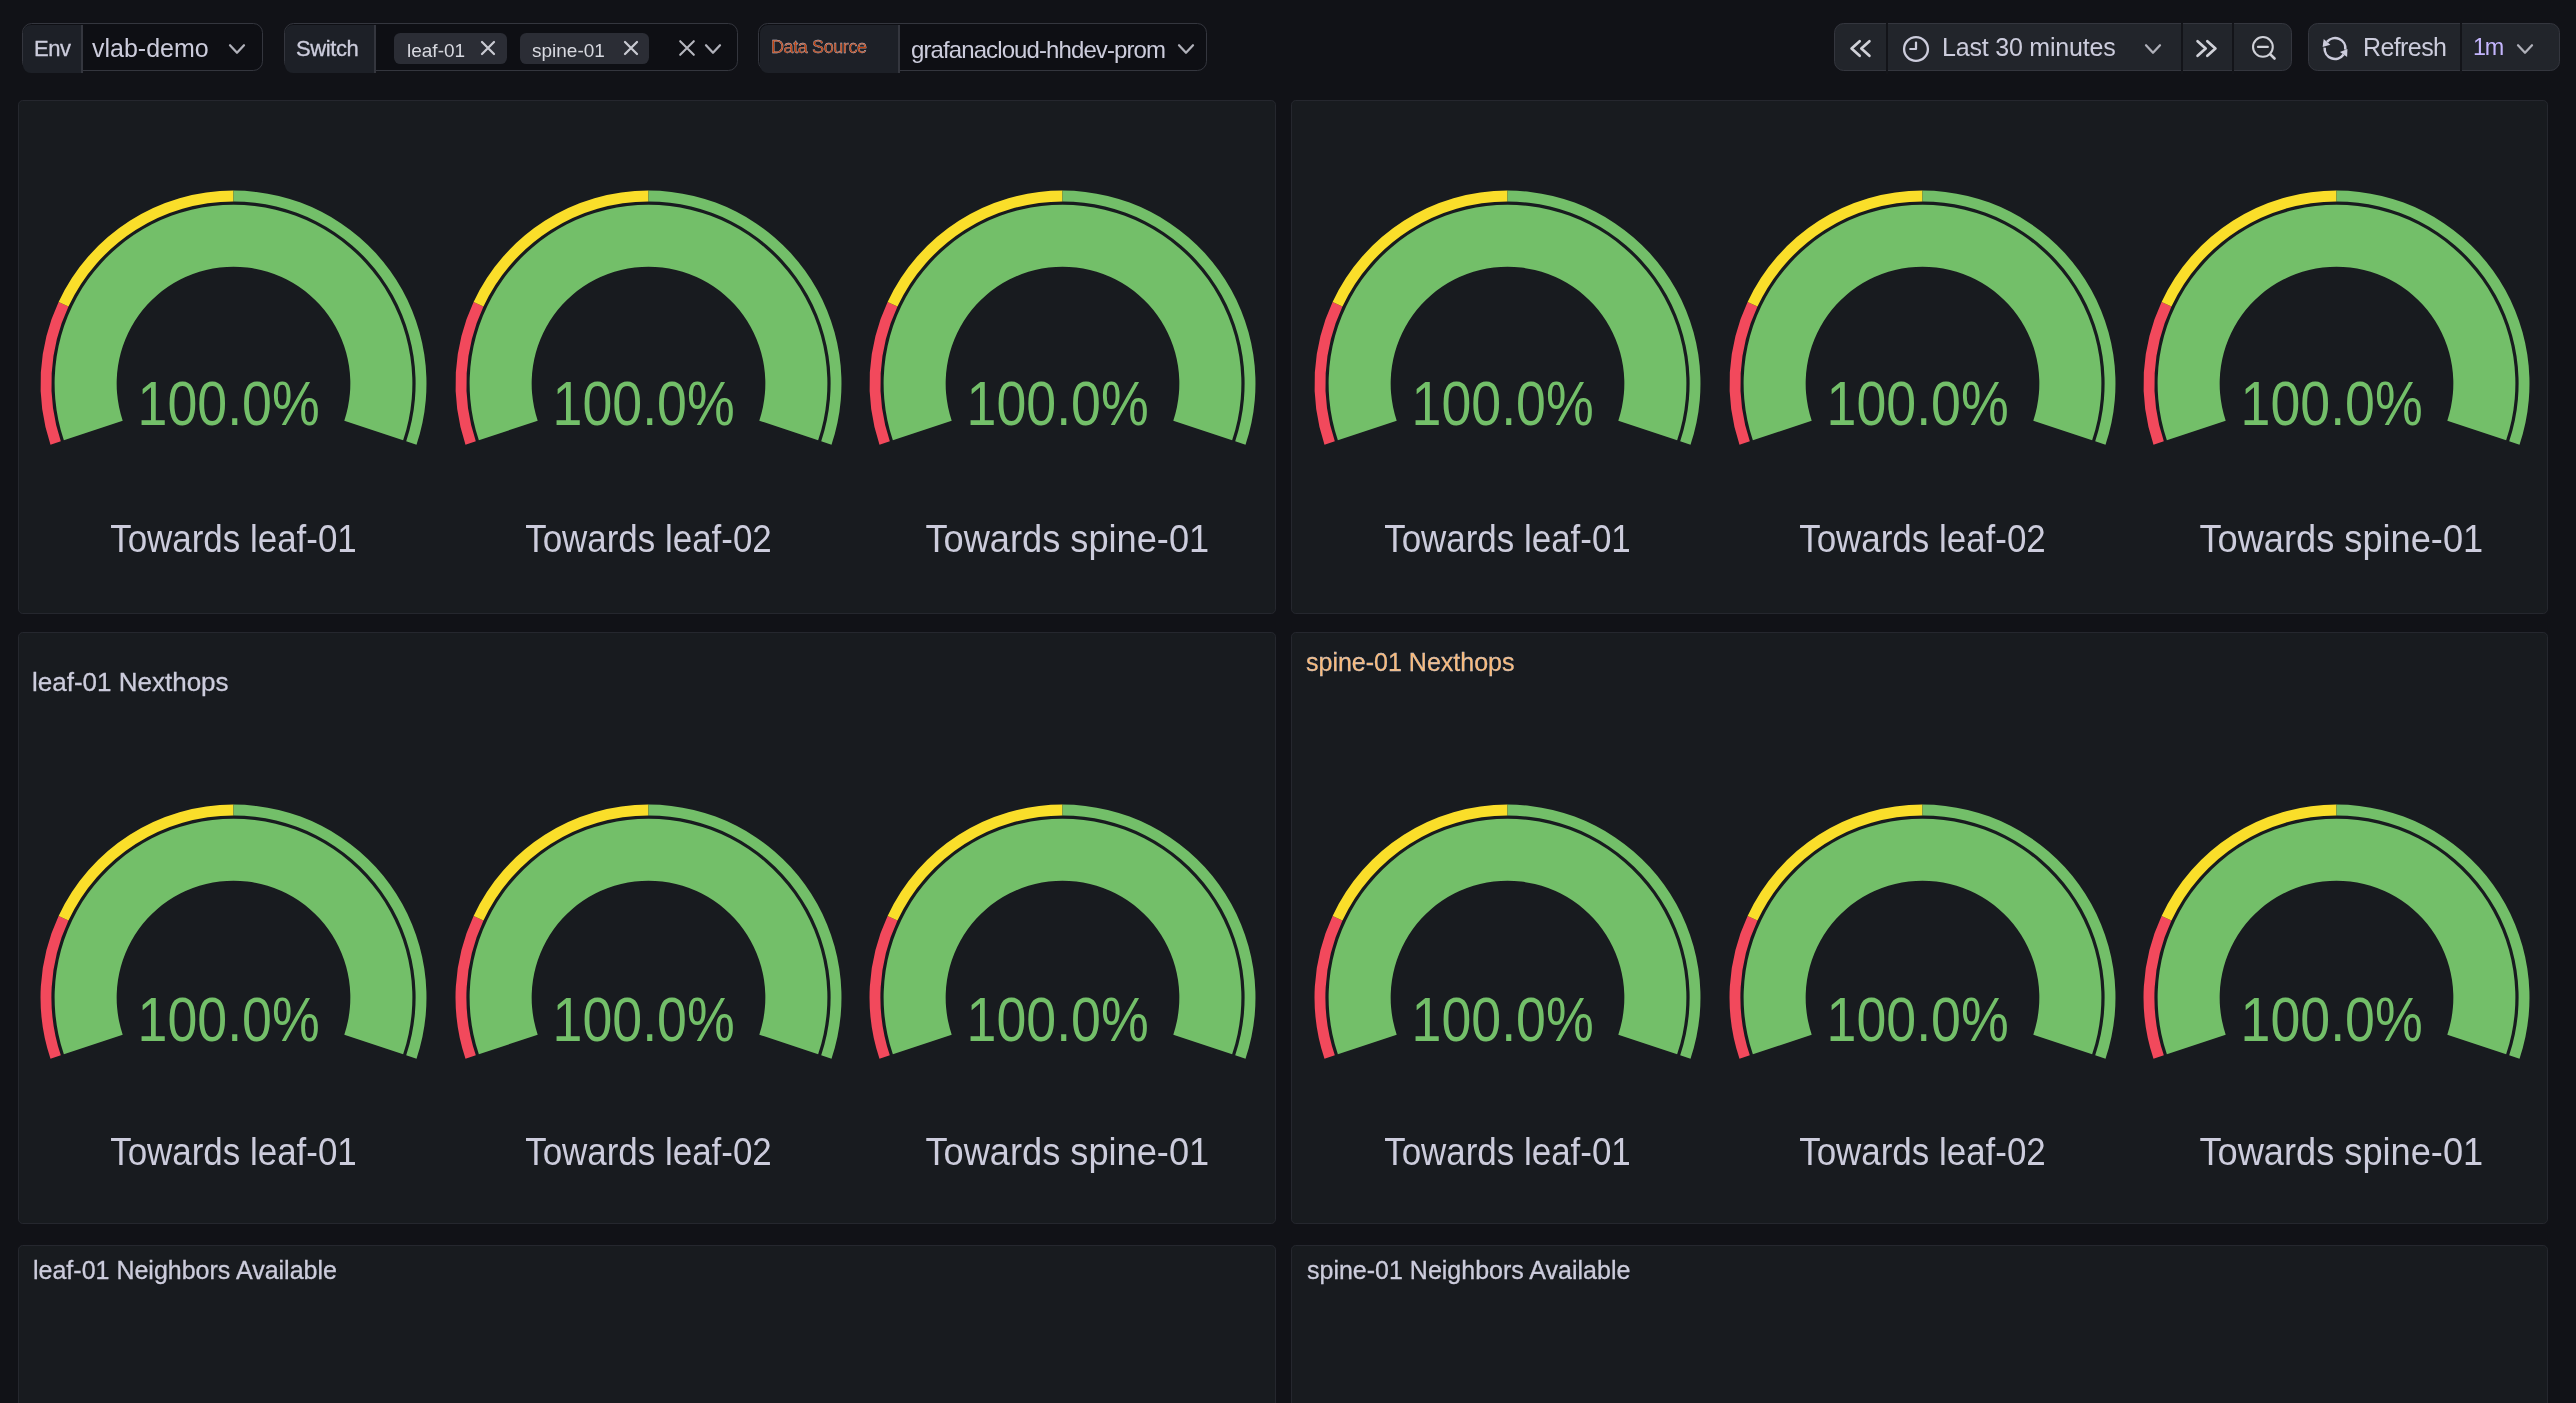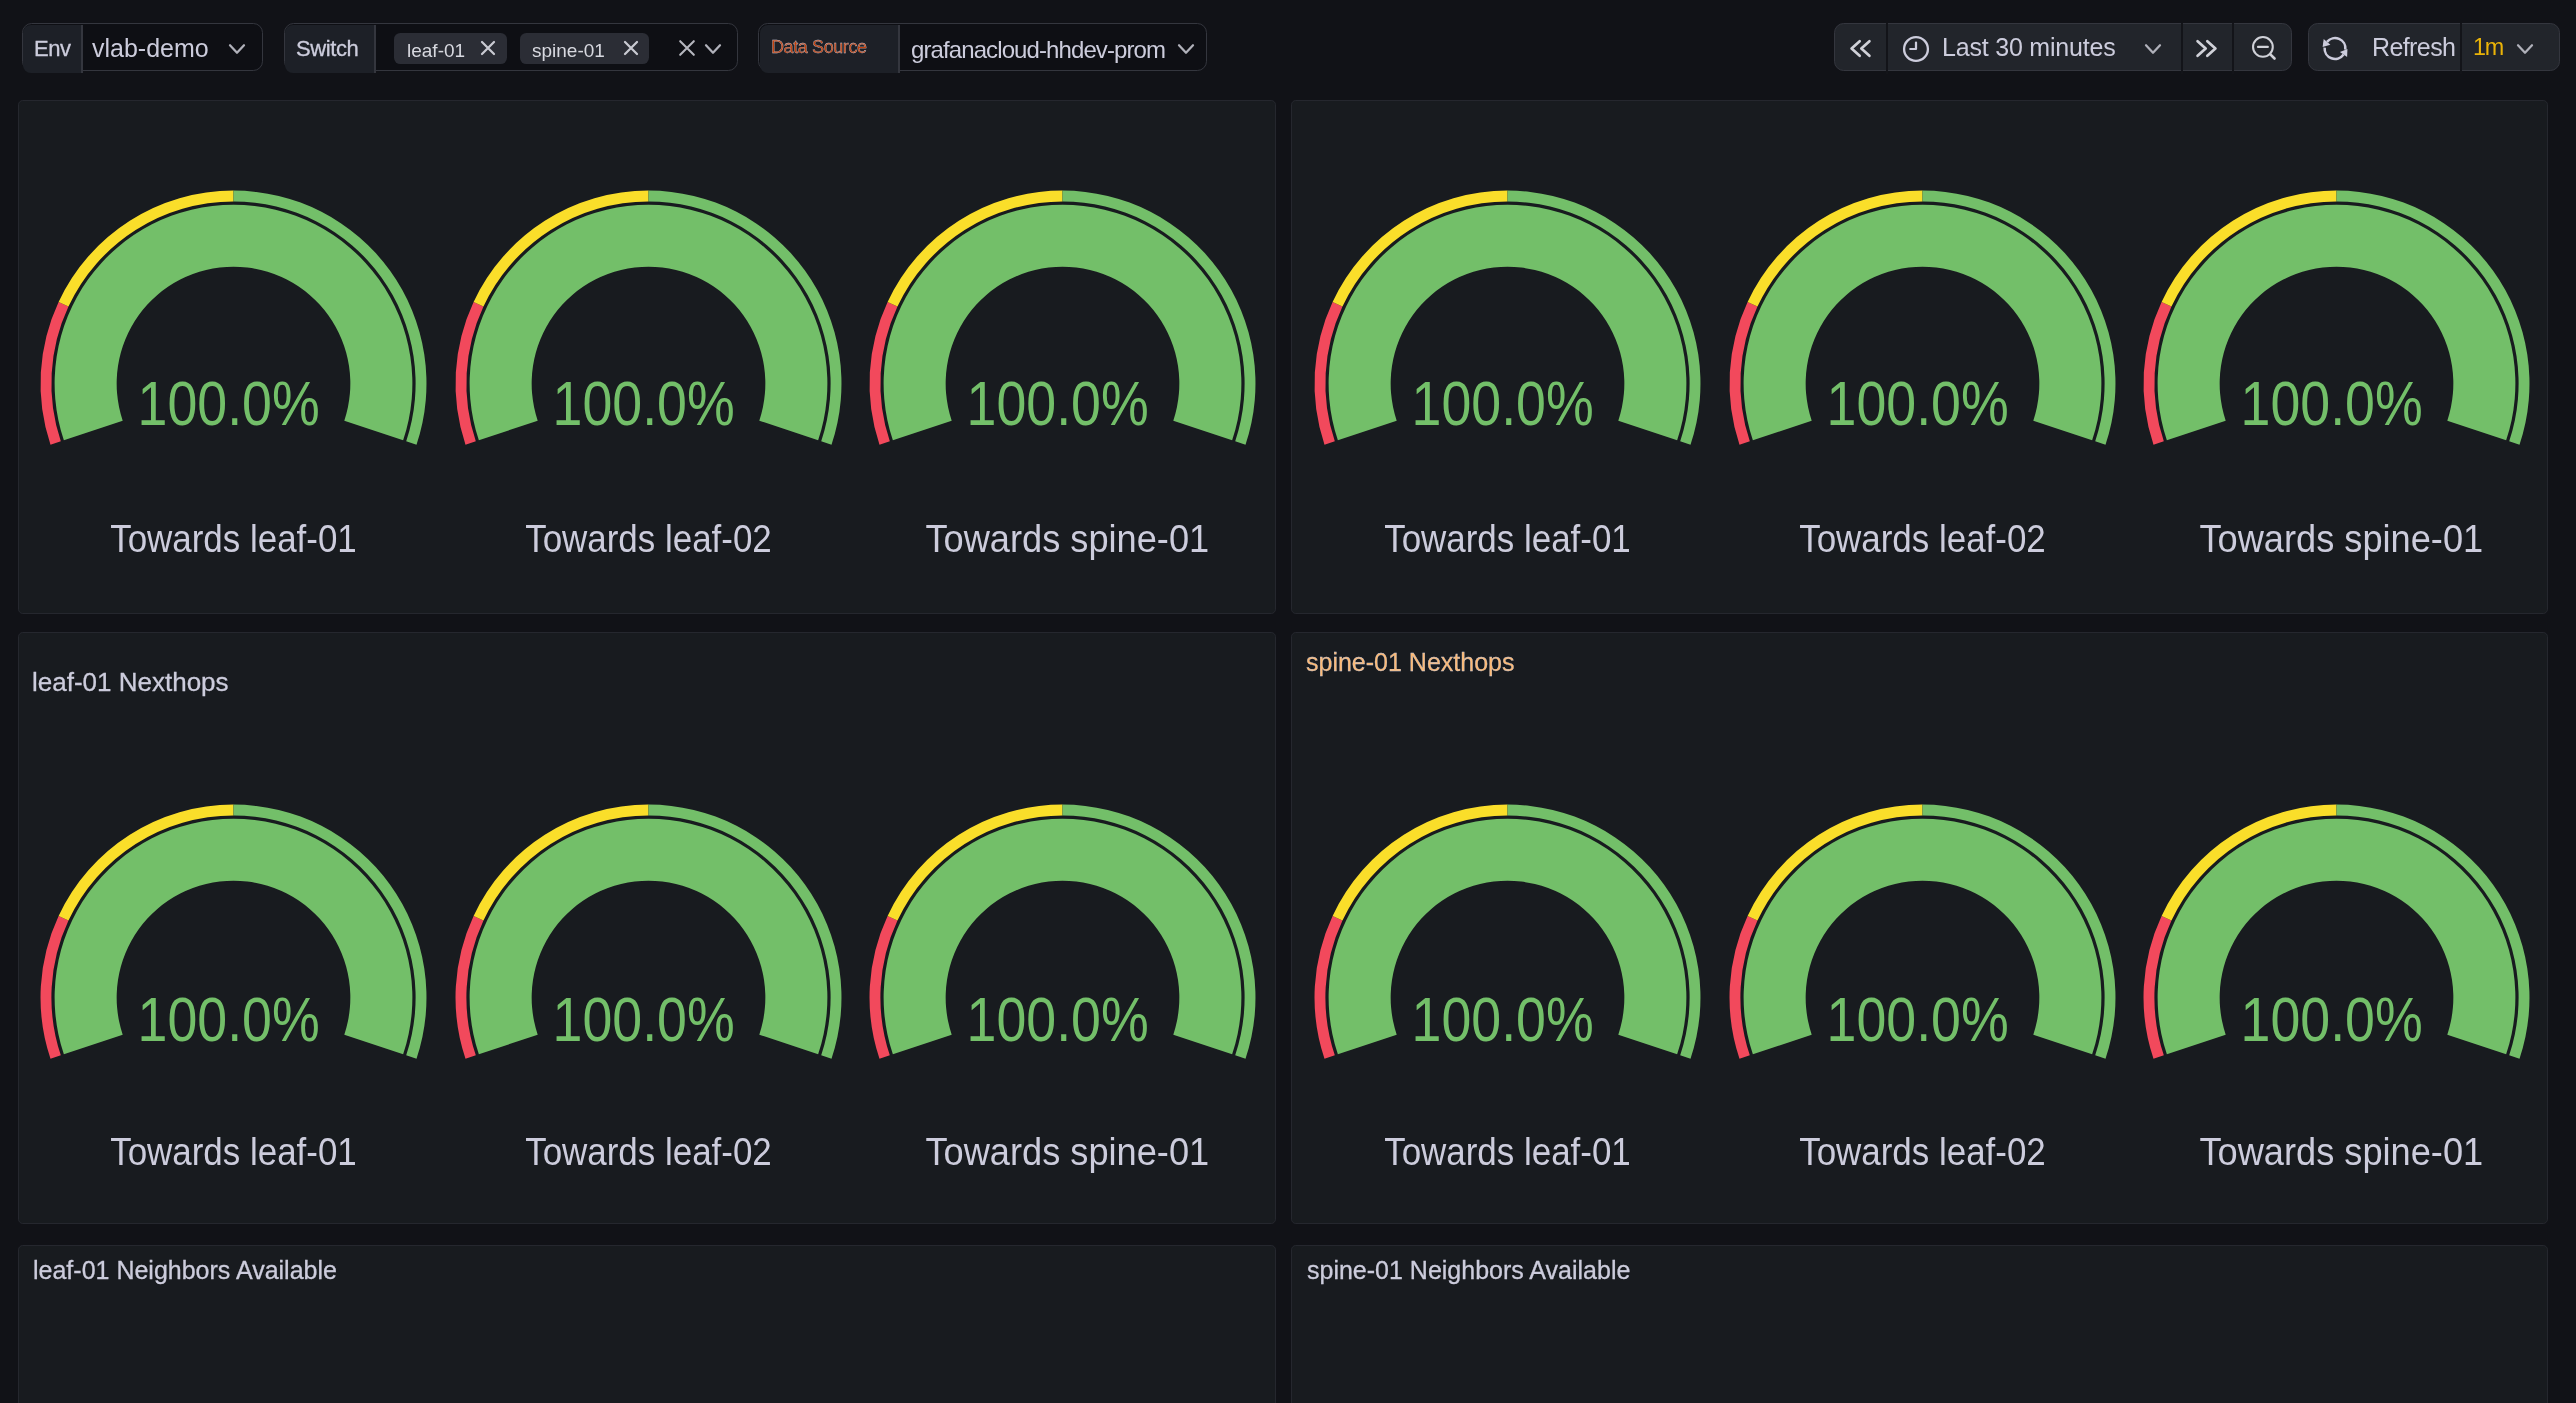--- a/index.html
+++ b/index.html
@@ -174,17 +174,17 @@
     <line x1="29" y1="29" x2="34.6" y2="34.6" stroke="#d0d1d8" stroke-width="3.3" stroke-linecap="round"></line>
   </svg>
 <div style="position:absolute;left:2308px;top:23.4px;width:252px;height:48px;background:#22252b;border:1.6px solid #34363e;border-radius:9.7px"></div>
 <div style="position:absolute;left:2460px;top:23.4px;width:1.6px;height:51px;background:#131419"></div>
 <svg style="position:absolute;left:2319px;top:32px" width="32" height="33" fill="none" viewBox="0 0 40 41">
     <path d="M 32.93 21.86 A 13 13 0 0 0 10.04 12.14" stroke="#ccccdc" stroke-width="3.2"></path>
     <path d="M 7.05 19.37 A 13 13 0 0 0 30.65 27.96" stroke="#ccccdc" stroke-width="3.2"></path>
     <polygon points="4.57,18.65 14.25,15.68 5.83,8.60" fill="#ccccdc"></polygon>
     <polygon points="35.53,21.0 26.15,24.80 35.15,31.12" fill="#ccccdc"></polygon>
   </svg>
-<div style="position:absolute;left:2363px;top:35px;font-size:25px;color:#ccccdc;font-weight:400;line-height:1;letter-spacing:-0.6px;white-space:pre;margin-left:9px;">Refresh</div>
-<div style="position:absolute;left:2473px;top:36px;font-size:23.4px;color:#eab308;font-weight:400;line-height:1;letter-spacing:-1.2px;white-space:pre;">1m</div>
+<div style="position:absolute;left:2363px;top:35px;font-size:25px;color:#ccccdc;font-weight:400;line-height:1;letter-spacing:-0.6px;white-space:pre;">Refresh</div>
+<div style="position:absolute;left:2473px;top:36px;font-size:23.4px;color:#c4b5fd;font-weight:400;line-height:1;letter-spacing:-1.2px;white-space:pre;">1m</div>
 <svg style="position:absolute;left:2509px;top:33px" width="32" height="32" viewBox="0 0 40 40">
     <polyline points="11.25,15.25 20,24.75 28.75,15.25" stroke="#b0b1ba" stroke-width="2.8" fill="none" stroke-linecap="round" stroke-linejoin="round"></polyline>
   </svg>
 
 </body></html>

